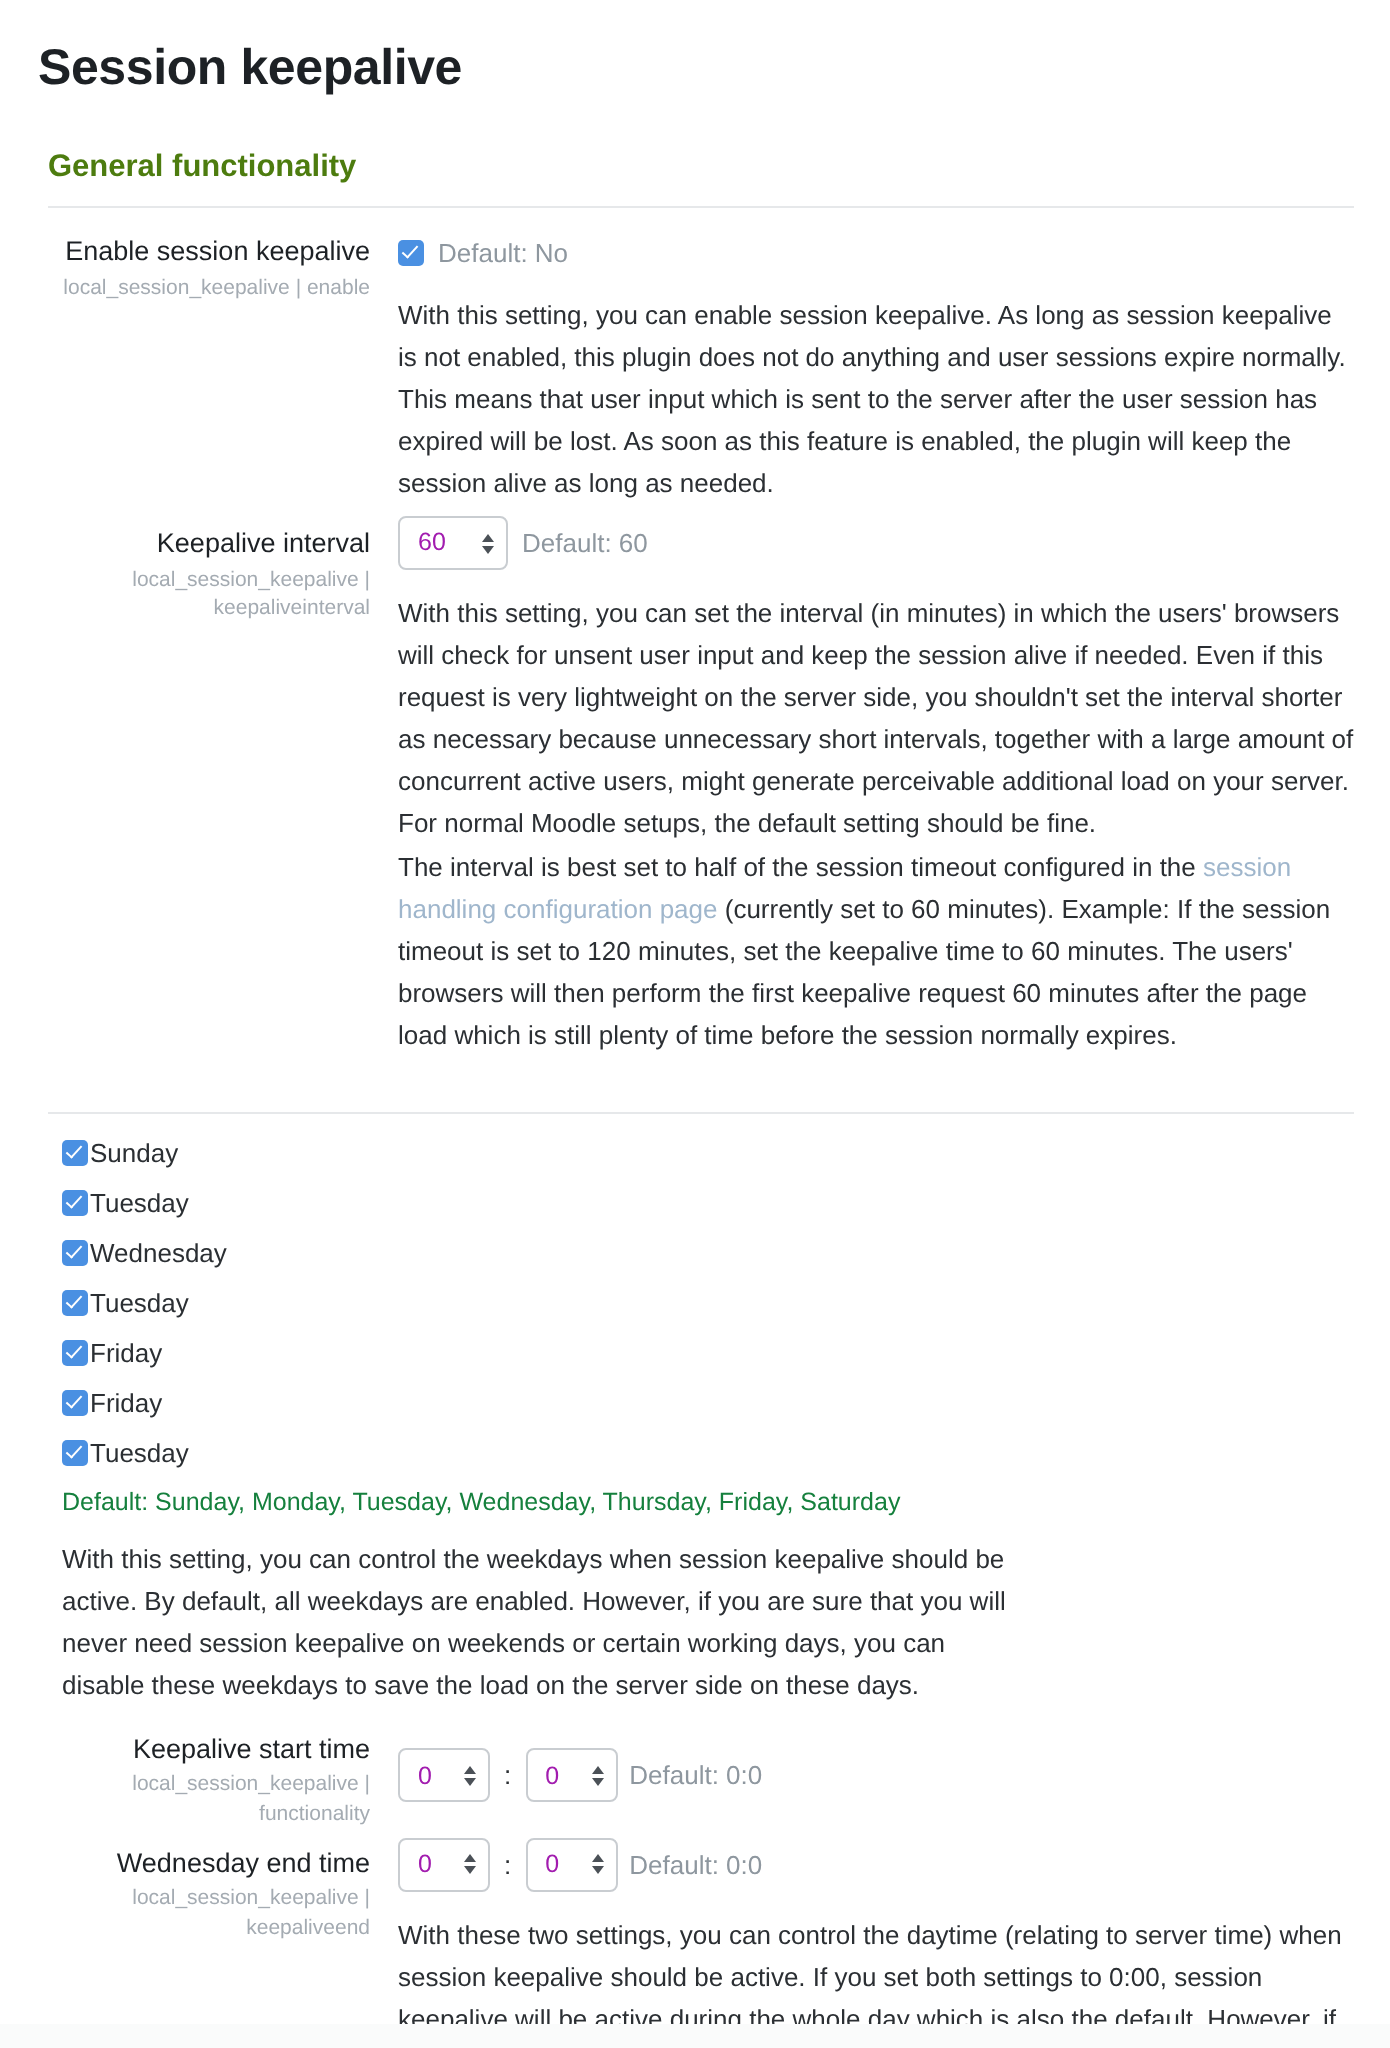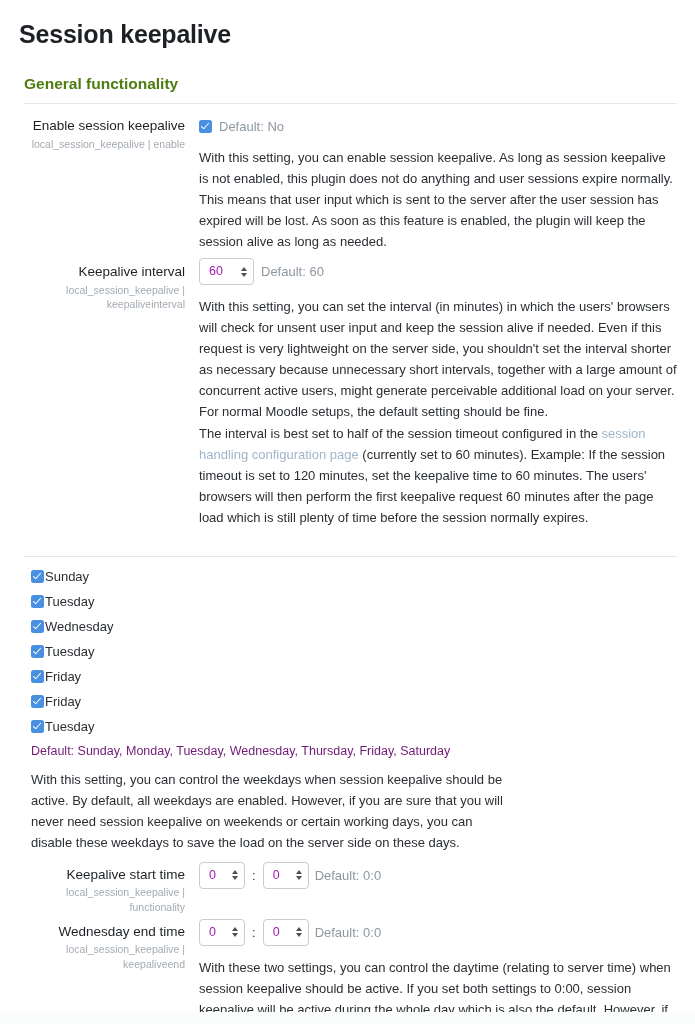--- a/index.html
+++ b/index.html
@@ -121,21 +121,21 @@
     align-items: center;
     gap: 1px;
     margin-bottom: 10px;
   }
   .checkbox-row .cb-label {
     font-size: 13px;
     color: #2b2f33;
     cursor: pointer;
   }
   .weekday-default {
-    color: #701a75;
+    color: #15803d;
     font-size: 12.5px;
     margin-top: 6px;
   }
   .numfield {
     display: inline-flex;
     align-items: center;
     justify-content: space-between;
     height: 27px;
     box-sizing: border-box;
     border: 1px solid #c9cdd1;
@@ -270,21 +270,21 @@
         <span class="chk"></span>
         <span class="cb-label">Tuesday</span>
       </div>
 
       <div class="weekday-default">Default: Sunday, Monday, Tuesday, Wednesday, Thursday, Friday, Saturday</div>
 
       <p class="desc">With this setting, you can control the weekdays when session keepalive should be active. By default, all weekdays are enabled. However, if you are sure that you will never need session keepalive on weekends or certain working days, you can disable these weekdays to save the load on the server side on these days.</p>
     </div>
   </div>
 
-  <div class="setting-row" style="margin-top:9px;">
+  <div class="setting-row" style="margin-top:9px;align-items:center;">
     <div class="setting-label-col" style="padding-top:4px;">
       <div class="setting-name">Keepalive start time</div>
       <div class="setting-ident">local_session_keepalive | functionality</div>
     </div>
     <div class="setting-control-col">
       <div class="time-row">
         <span class="numfield w-time">
           <span class="val">0</span>
           <span class="spinner">
             <span class="tri up"></span>

